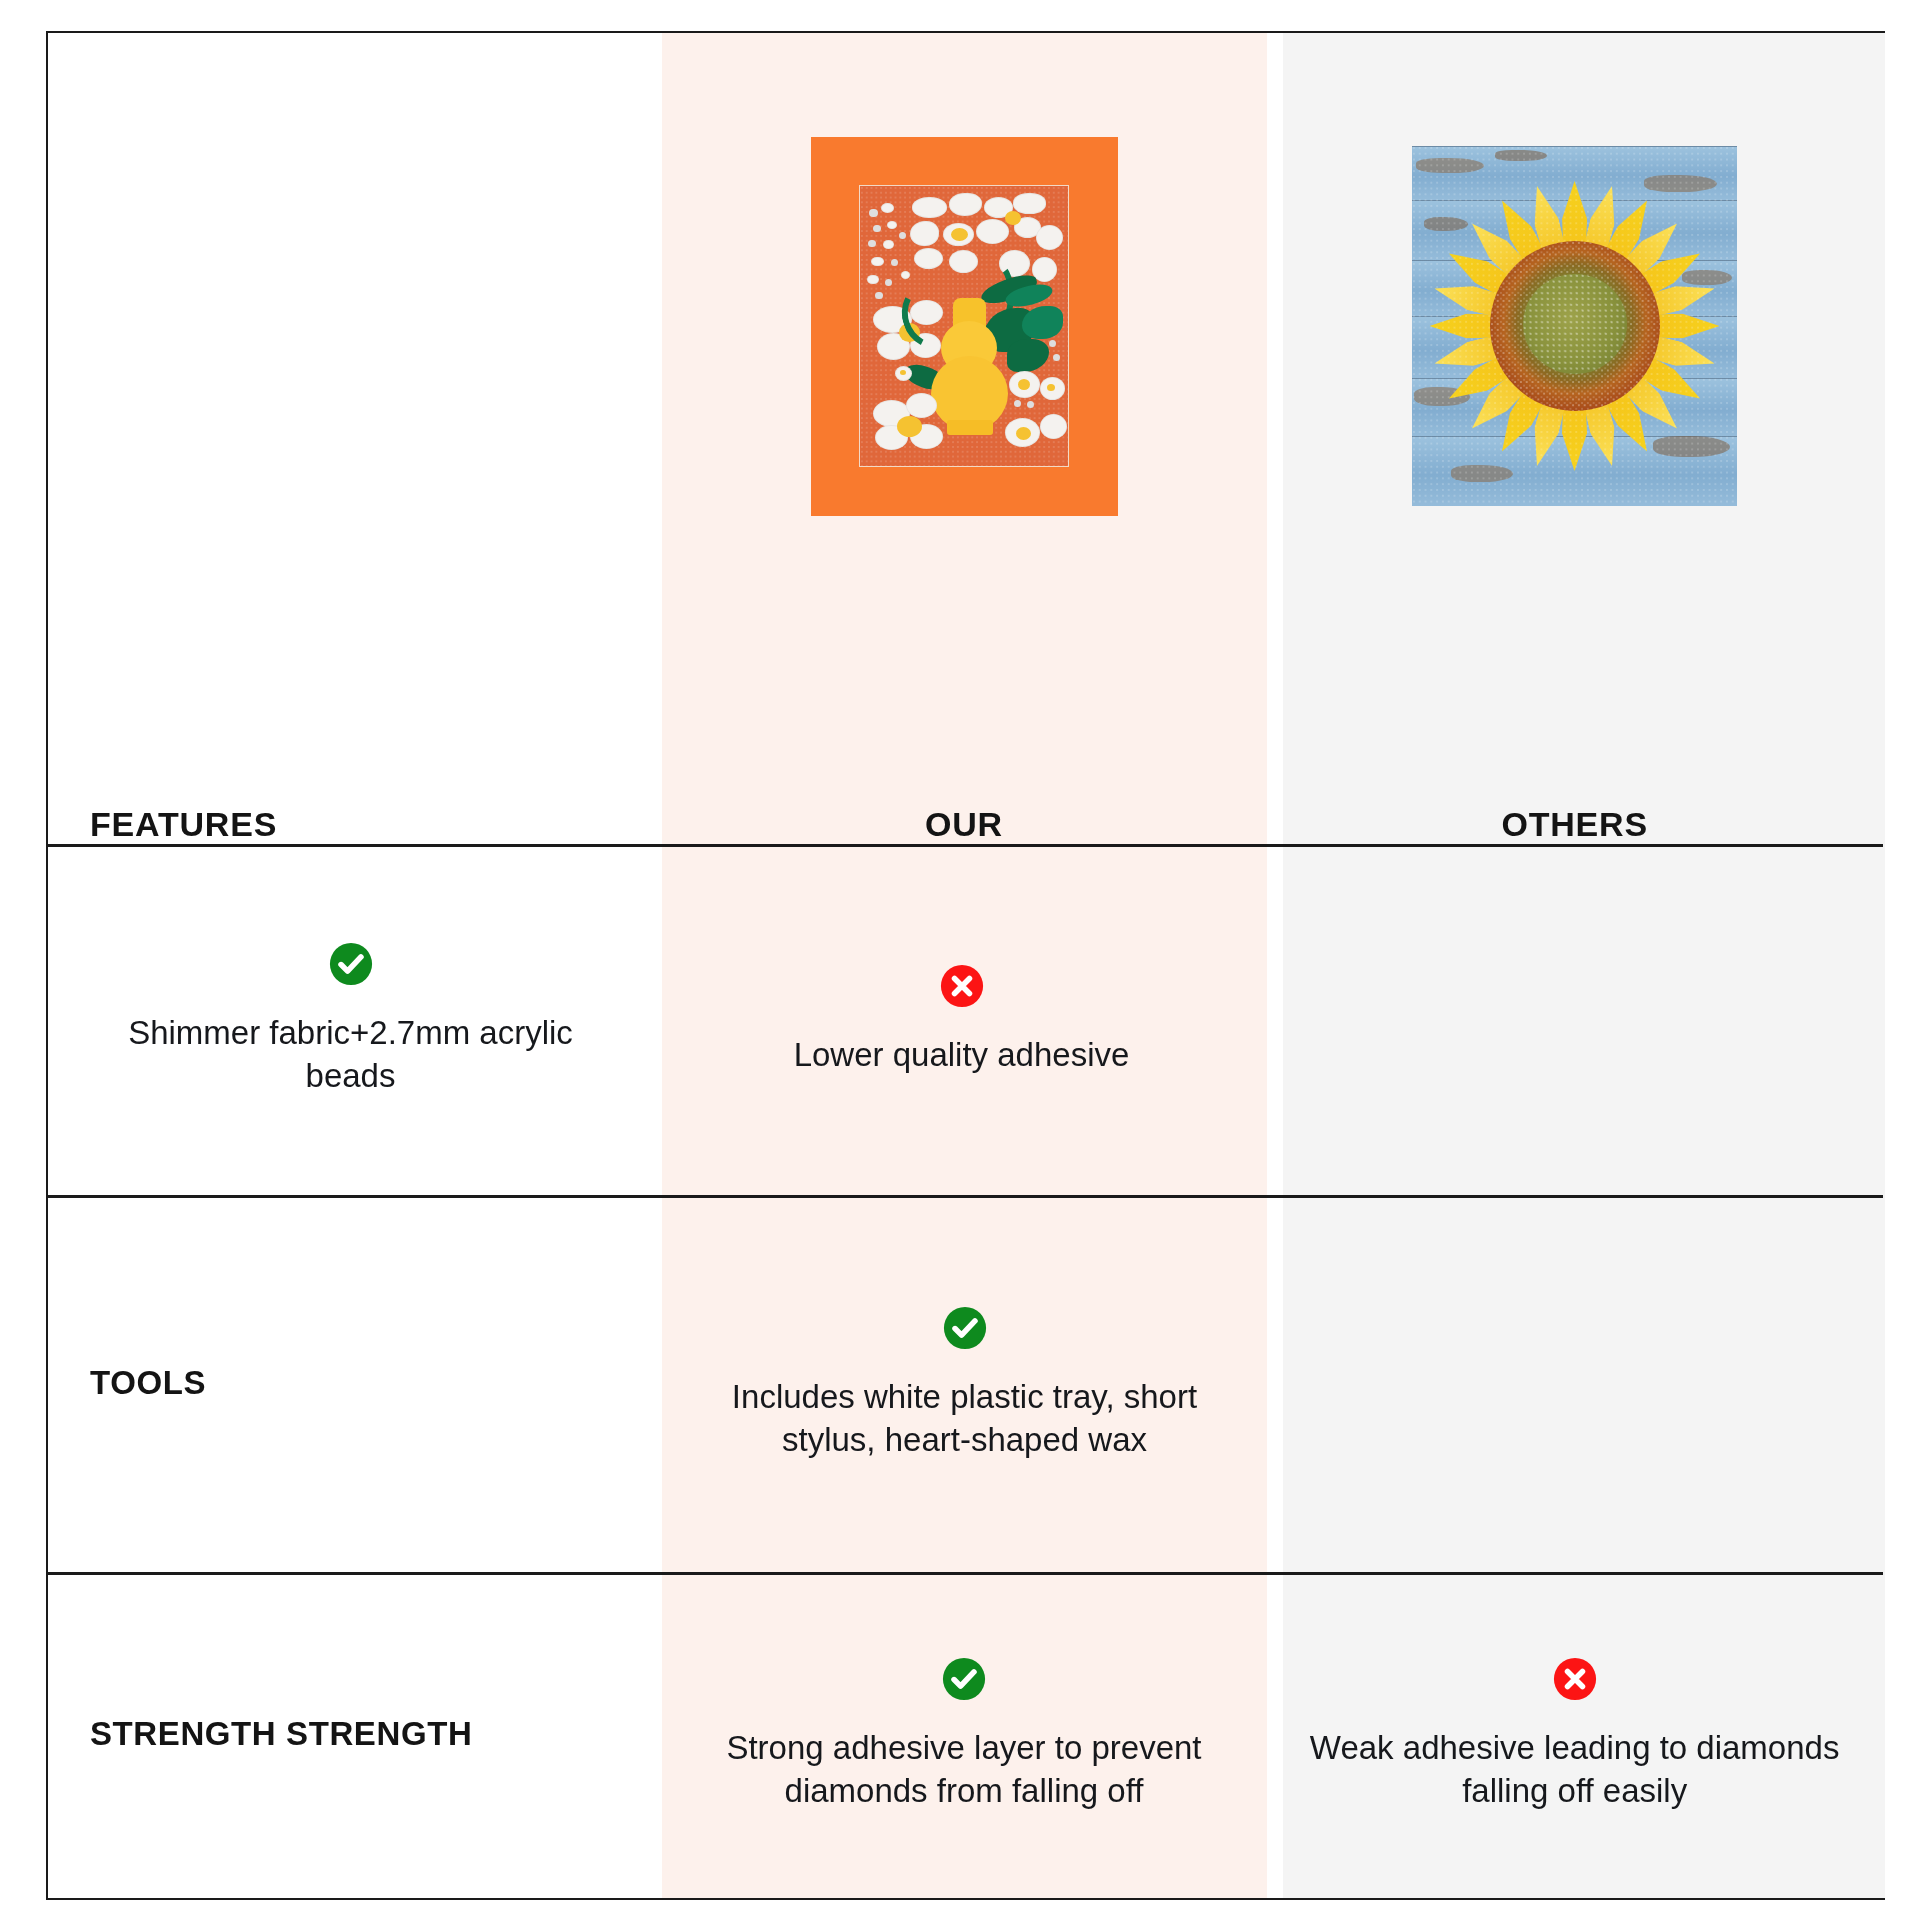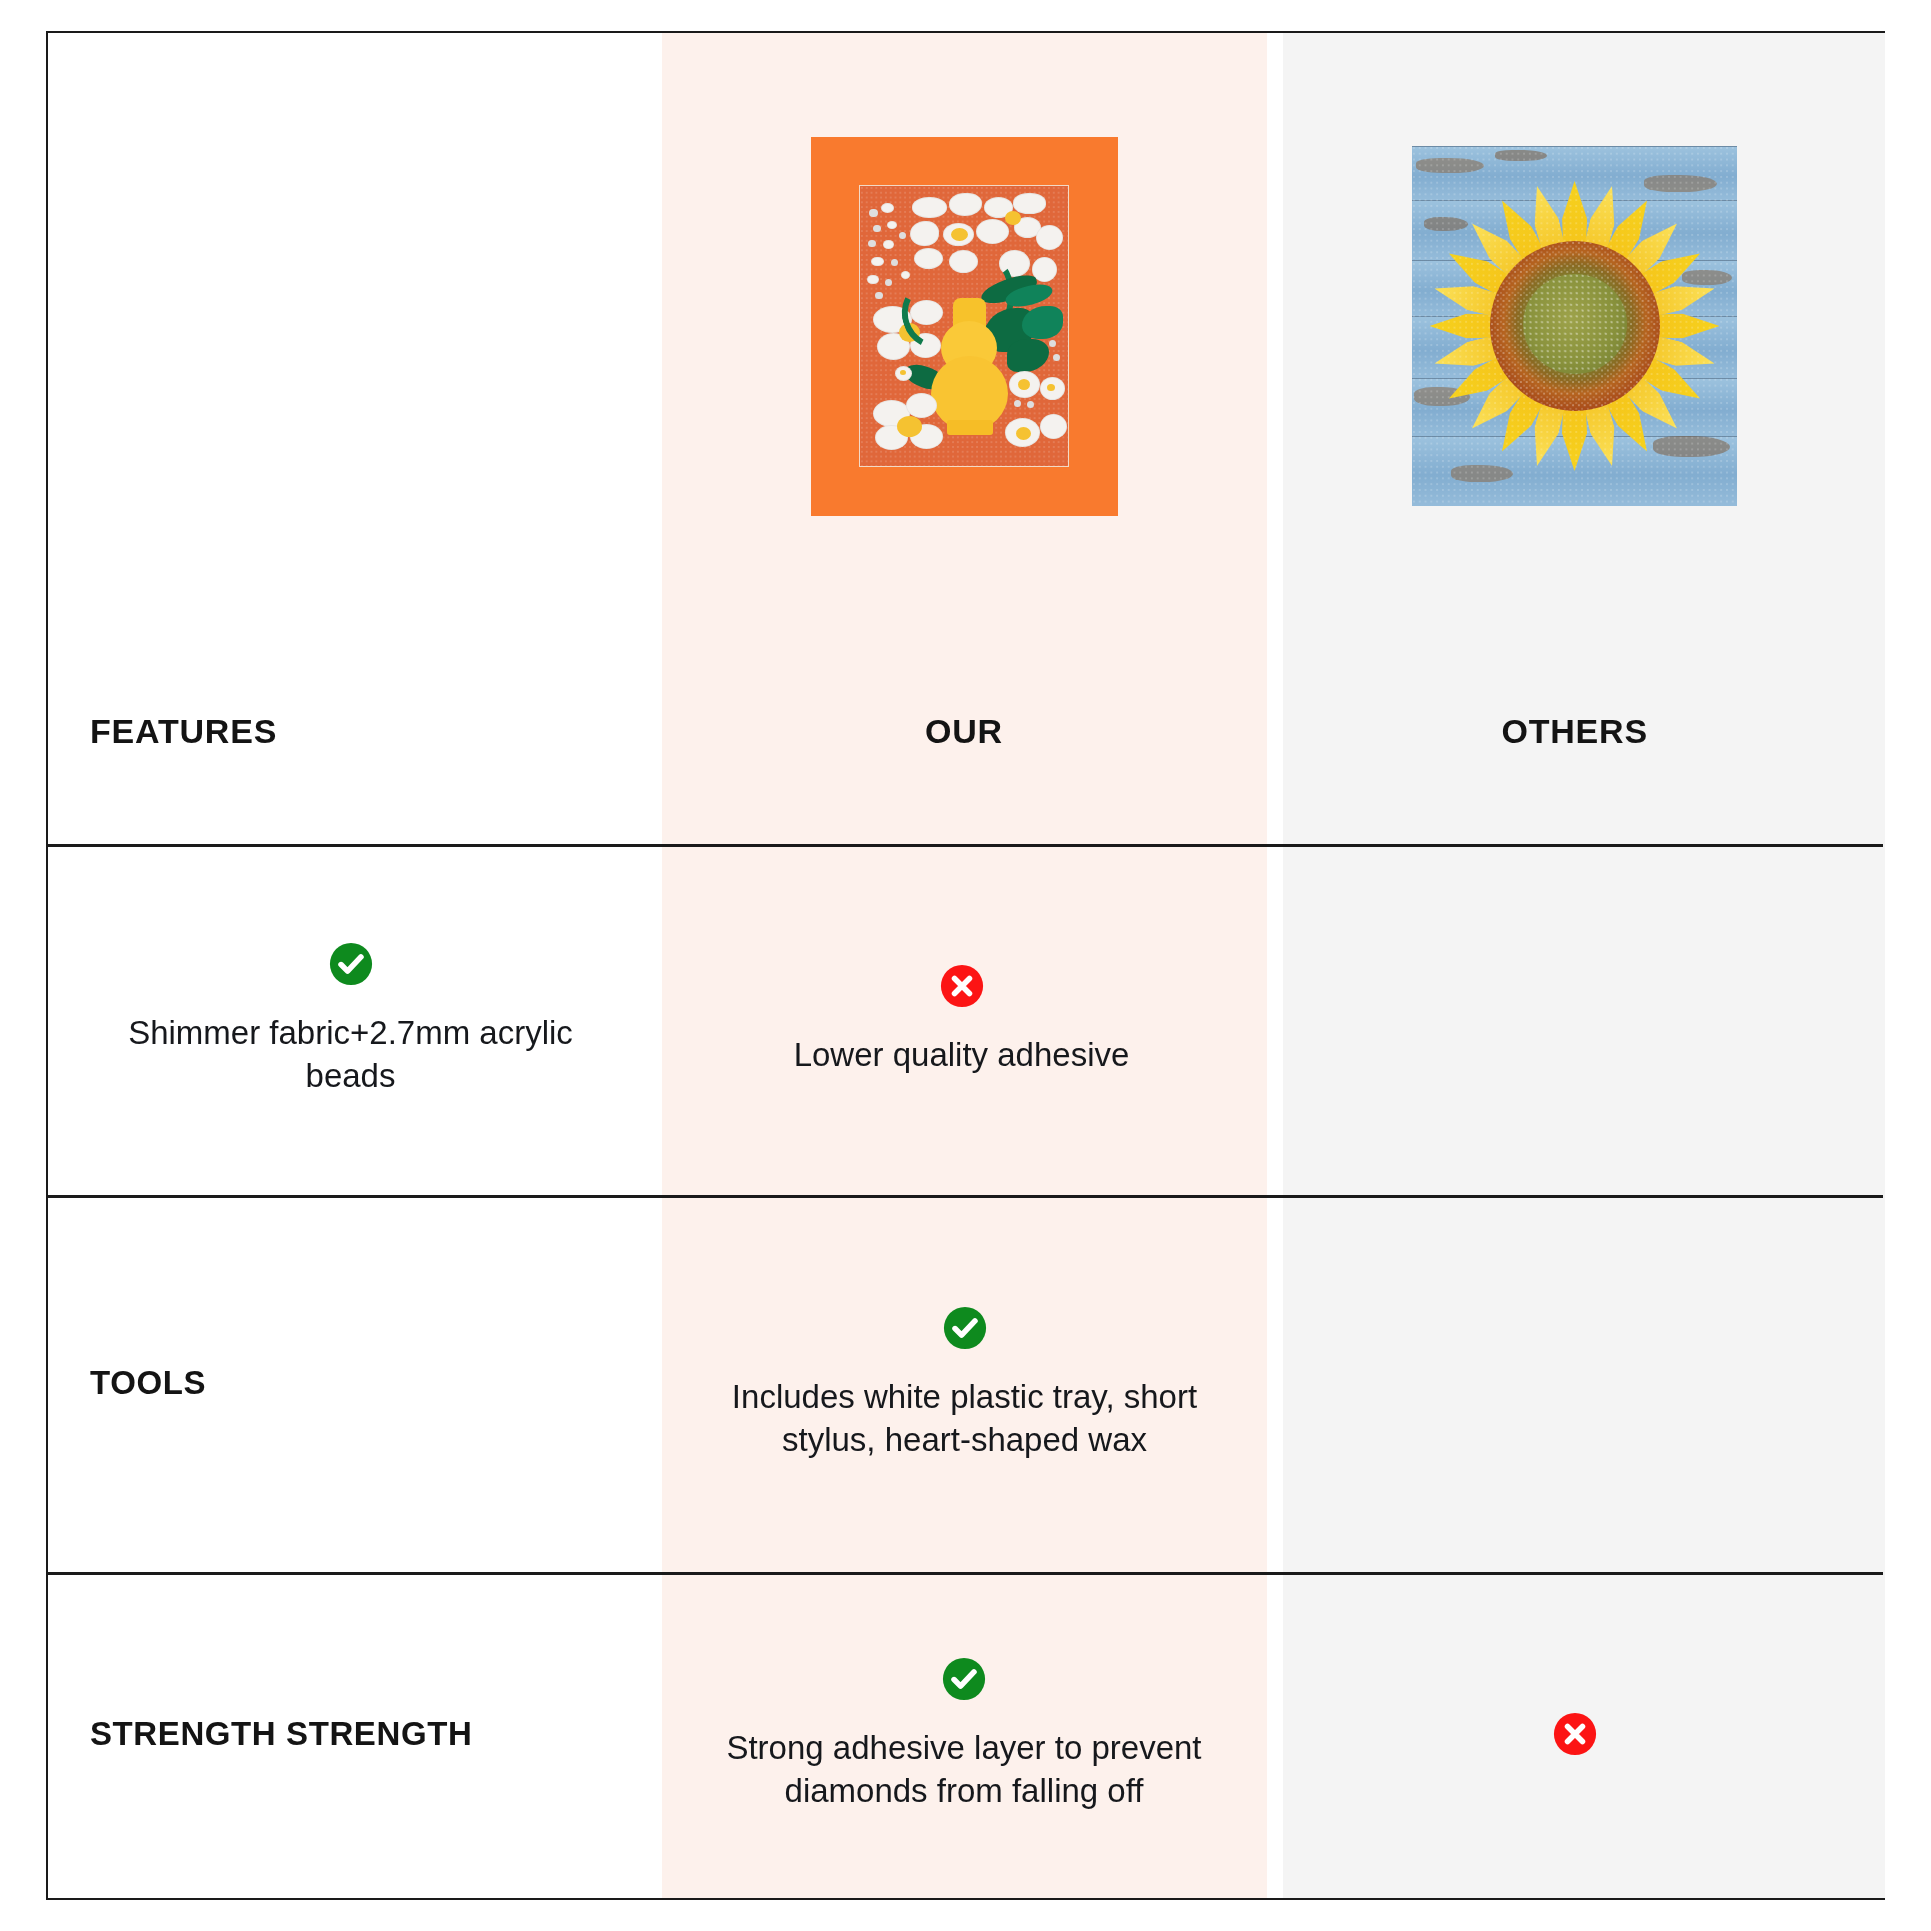--- a/index.html
+++ b/index.html
@@ -28,21 +28,21 @@
     pointer-events: none;
   }
   .band-our   { left: 614px;  width: 605px; background: #fdf1ec; }
   .band-other { left: 1235px; width: 602px; background: #f4f4f4; }
 
   .grid { position: absolute; inset: 0; }
 
   
   .row { position: absolute; left: 0; right: 0; display: flex; }
   .row-media   { top: 0;     height: 586px; }
-  .row-head    { top: 586px; height: 225px; }
+  .row-head    { top: 586px; height: 225px; align-items: flex-end; }
   .row-0       { top: 811px; height: 351px; }
   .row-1       { top: 1162px; height: 377px; }
   .row-2       { top: 1539px; height: 324px; }
 
   .hr {
     position: absolute; left: 0; right: 0;
     height: 2.9px; background: #1a1a1a;
   }
   .hr-1 { top: 811px; }
   .hr-2 { top: 1162px; }
@@ -383,19 +383,20 @@
             <circle cx="12" cy="12" r="11" fill="#0e8a1e"></circle>
             <path d="M6.8 12.3l3.4 3.4 7-7.4" fill="none" stroke="#fff" stroke-width="2.9" stroke-linecap="round" stroke-linejoin="round"></path>
           </svg>
           <div class="cell-text">Strong adhesive layer to prevent diamonds from falling off</div>
         </div>
         <div class="cell-other">
           <svg class="status-icon" viewBox="0 0 24 24">
             <circle cx="12" cy="12" r="11" fill="#fc1414"></circle>
             <path d="M8.1 8.1l7.8 7.8M15.9 8.1l-7.8 7.8" fill="none" stroke="#fff" stroke-width="2.9" stroke-linecap="round"></path>
           </svg>
+          <div class="cell-text">Weak adhesive leading to diamonds falling off easily</div>
         </div>
       </div>
 
     </div>
   </div>
 </div>
 
 
 </body></html>

